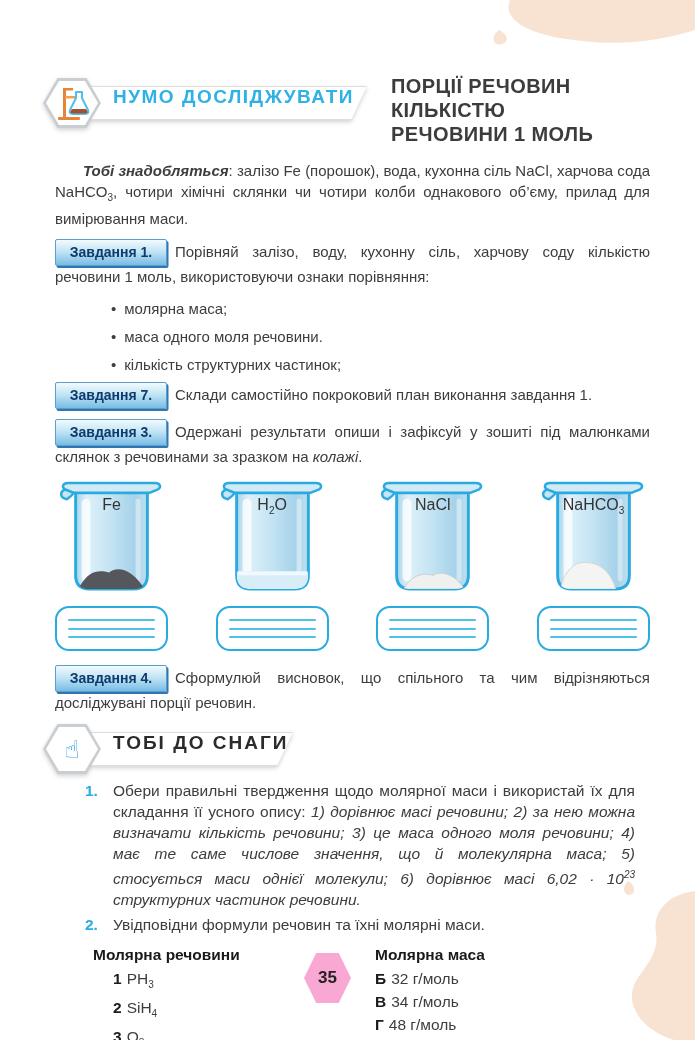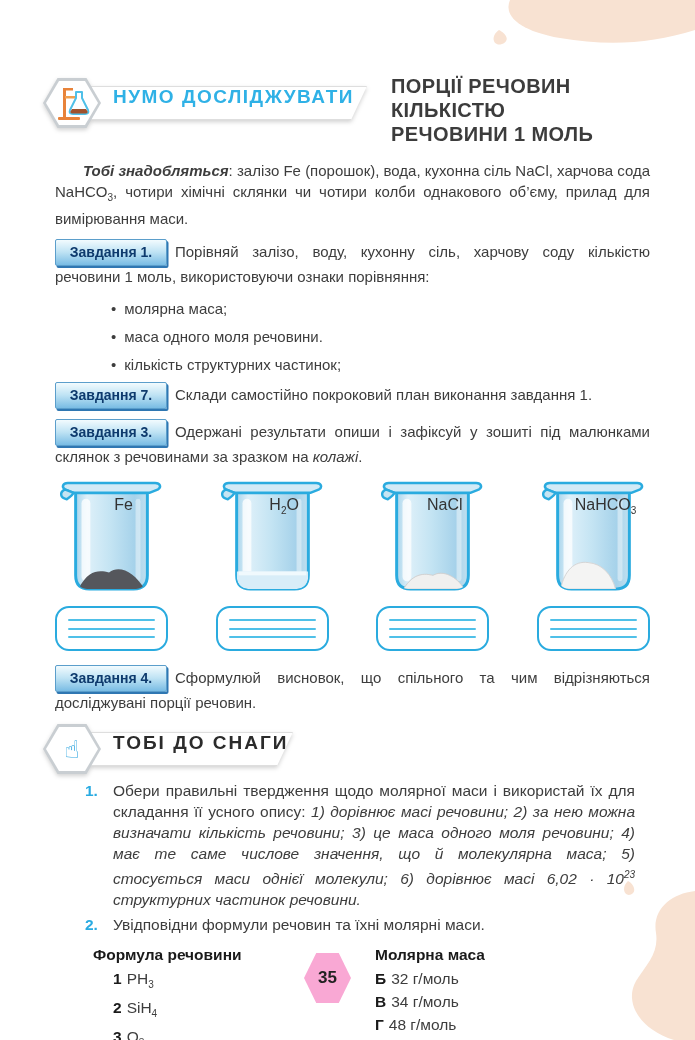--- a/index.html
+++ b/index.html
@@ -39,21 +39,21 @@
          border:1px solid #5b9ecb;box-shadow:1.5px 2px 0 #2f77b2;border-radius:2px;
          font-weight:bold;font-size:14px;color:#0e3a6d;margin-right:8px;}
   p.task{margin:10px 0 0 0;font-size:15px;line-height:22px;text-align:justify;}
   ul.bullets{list-style:none;margin:6px 0 0 0;padding:0 0 0 56px;}
   ul.bullets li{font-size:15px;line-height:15px;margin-top:13px;color:#3d3d3d;}
   ul.bullets li::before{content:"•";margin-right:8px;color:#3d3d3d;}
 
   .beaker-row{display:flex;justify-content:space-between;margin-top:12px;}
   .beaker{position:relative;width:113px;height:117px;}
   .beaker svg{display:block;}
-  .beaker-label{position:absolute;top:16px;left:12px;width:100%;text-align:center;
+  .beaker-label{position:absolute;top:16px;left:0;width:100%;text-align:center;
                 font-size:16px;color:#333;}
   .boxes-row{display:flex;justify-content:space-between;margin-top:9px;}
   .answer-box{box-sizing:border-box;width:113px;height:45px;border:2px solid #2aabdf;border-radius:14px;
               display:flex;flex-direction:column;justify-content:space-evenly;padding:4px 11px;background:#fff;}
   .answer-box .line{height:2px;background:#4fc0e8;border-radius:1px;}
 
   .practice{margin-top:18px;}
   .practice .ribbon-wrap{width:238px;margin-top:8px;}
 
   .exercises{margin:14px 15px 0 30px;}
@@ -230,21 +230,21 @@
           <span class="ex-text"><span>Обери правильні твердження щодо молярної маси і використай їх для складання її усного опису: </span><span class="it">1) дорівнює масі речовини; 2) за нею можна визначати кількість речовини; 3) це маса одного моля речовини; 4) має те саме числове значення, що й молекулярна маса; 5) стосується маси однієї молекули; 6) дорівнює масі 6,02 · 10</span><sup class="it">23</sup><span class="it"> структурних частинок речовини.</span></span>
         </div>
         <div class="exercise">
           <span class="ex-num">2.</span>
           <span class="ex-text">Увідповідни формули речовин та їхні молярні маси.</span>
         </div>
       </div>
 
       <div class="match">
         <div class="match-col-left">
-          <div class="match-header">Формула речовини</div>
+          <div class="match-header">Молярна речовини</div>
           <div class="match-row"><span class="row-key">1</span><span>PH</span><sub>3</sub></div>
           <div class="match-row"><span class="row-key">2</span><span>SiH</span><sub>4</sub></div>
           <div class="match-row"><span class="row-key">3</span><span>O</span><sub>3</sub></div>
 
         </div>
         <div class="match-col-right">
           <div class="match-header">Молярна маса</div>
           <div class="match-row"><span class="row-key">Б</span><span>32 г/моль</span></div>
           <div class="match-row"><span class="row-key">В</span><span>34 г/моль</span></div>
           <div class="match-row"><span class="row-key">Г</span><span>48 г/моль</span></div>

